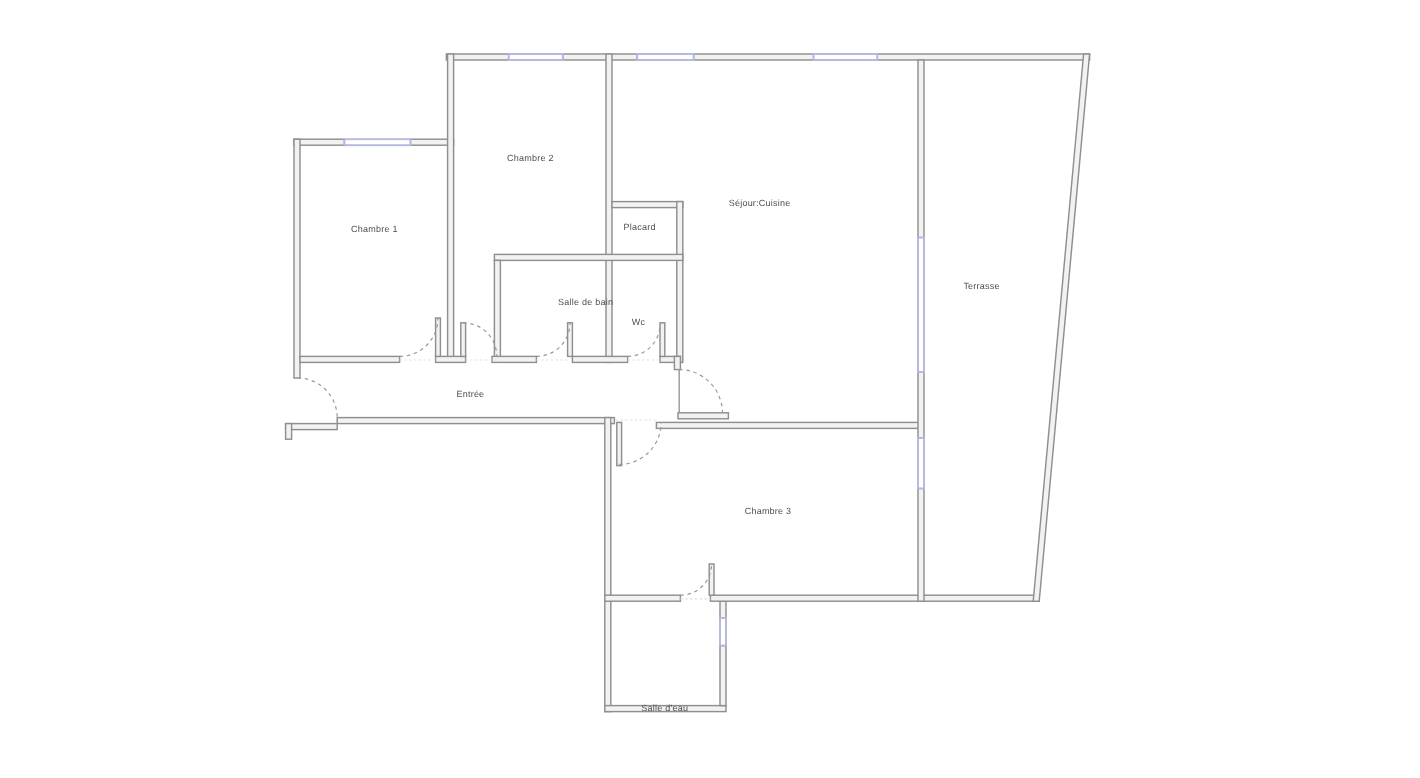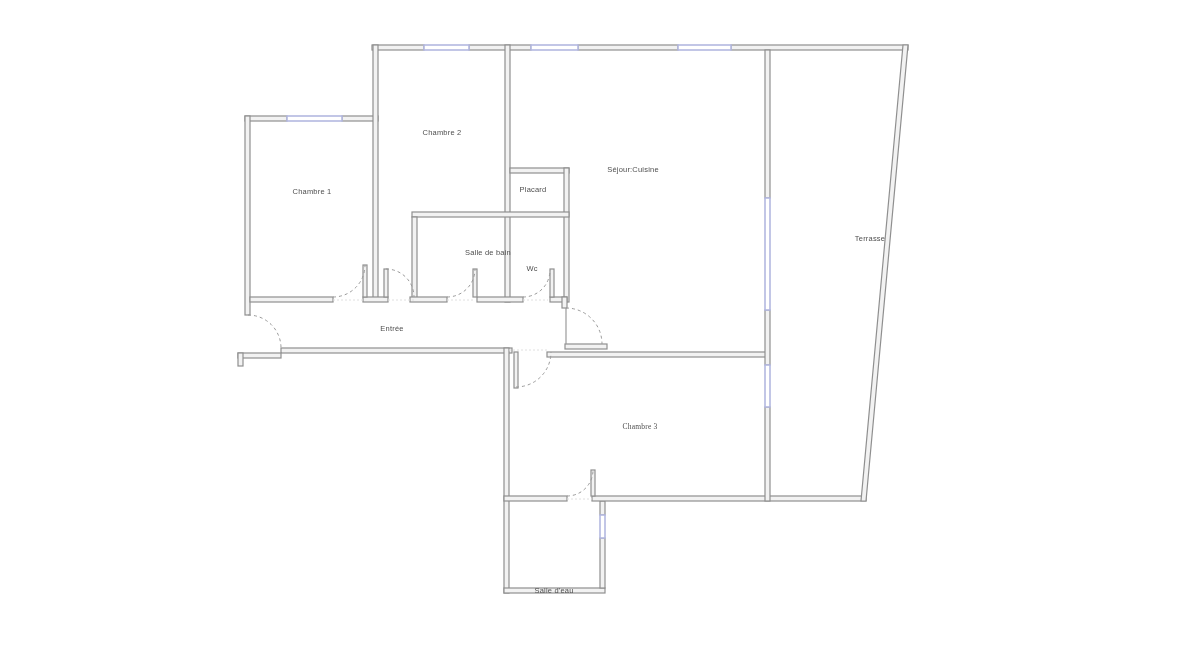--- a/index.html
+++ b/index.html
@@ -123,17 +123,17 @@
     </g>
   </svg>
 
   <div class="room-label" style="left:312px;top:191px;">Chambre 1</div>
   <div class="room-label" style="left:442px;top:132px;">Chambre 2</div>
   <div class="room-label" style="left:533px;top:189px;">Placard</div>
   <div class="room-label" style="left:488px;top:252px;">Salle de bain</div>
   <div class="room-label" style="left:532px;top:268px;">Wc</div>
   <div class="room-label" style="left:392px;top:328px;">Entrée</div>
   <div class="room-label" style="left:633px;top:169px;">Séjour:Cuisine</div>
-  <div class="room-label" style="left:870px;top:238px;text-align:center;">Terrasse</div>
-  <div class="room-label" style="left:640px;top:426px;font-family:Liberation Serif, serif;">Chambre 3</div>
+  <div class="room-label" style="left:818px;top:238px;text-align:center;">Terrasse</div>
+  <div class="room-label" style="left:640px;top:426px;">Chambre 3</div>
   <div class="room-label" style="left:554px;top:542px;margin-top:48px;">Salle d'eau</div>
 
 </div>
 
 </body></html>

